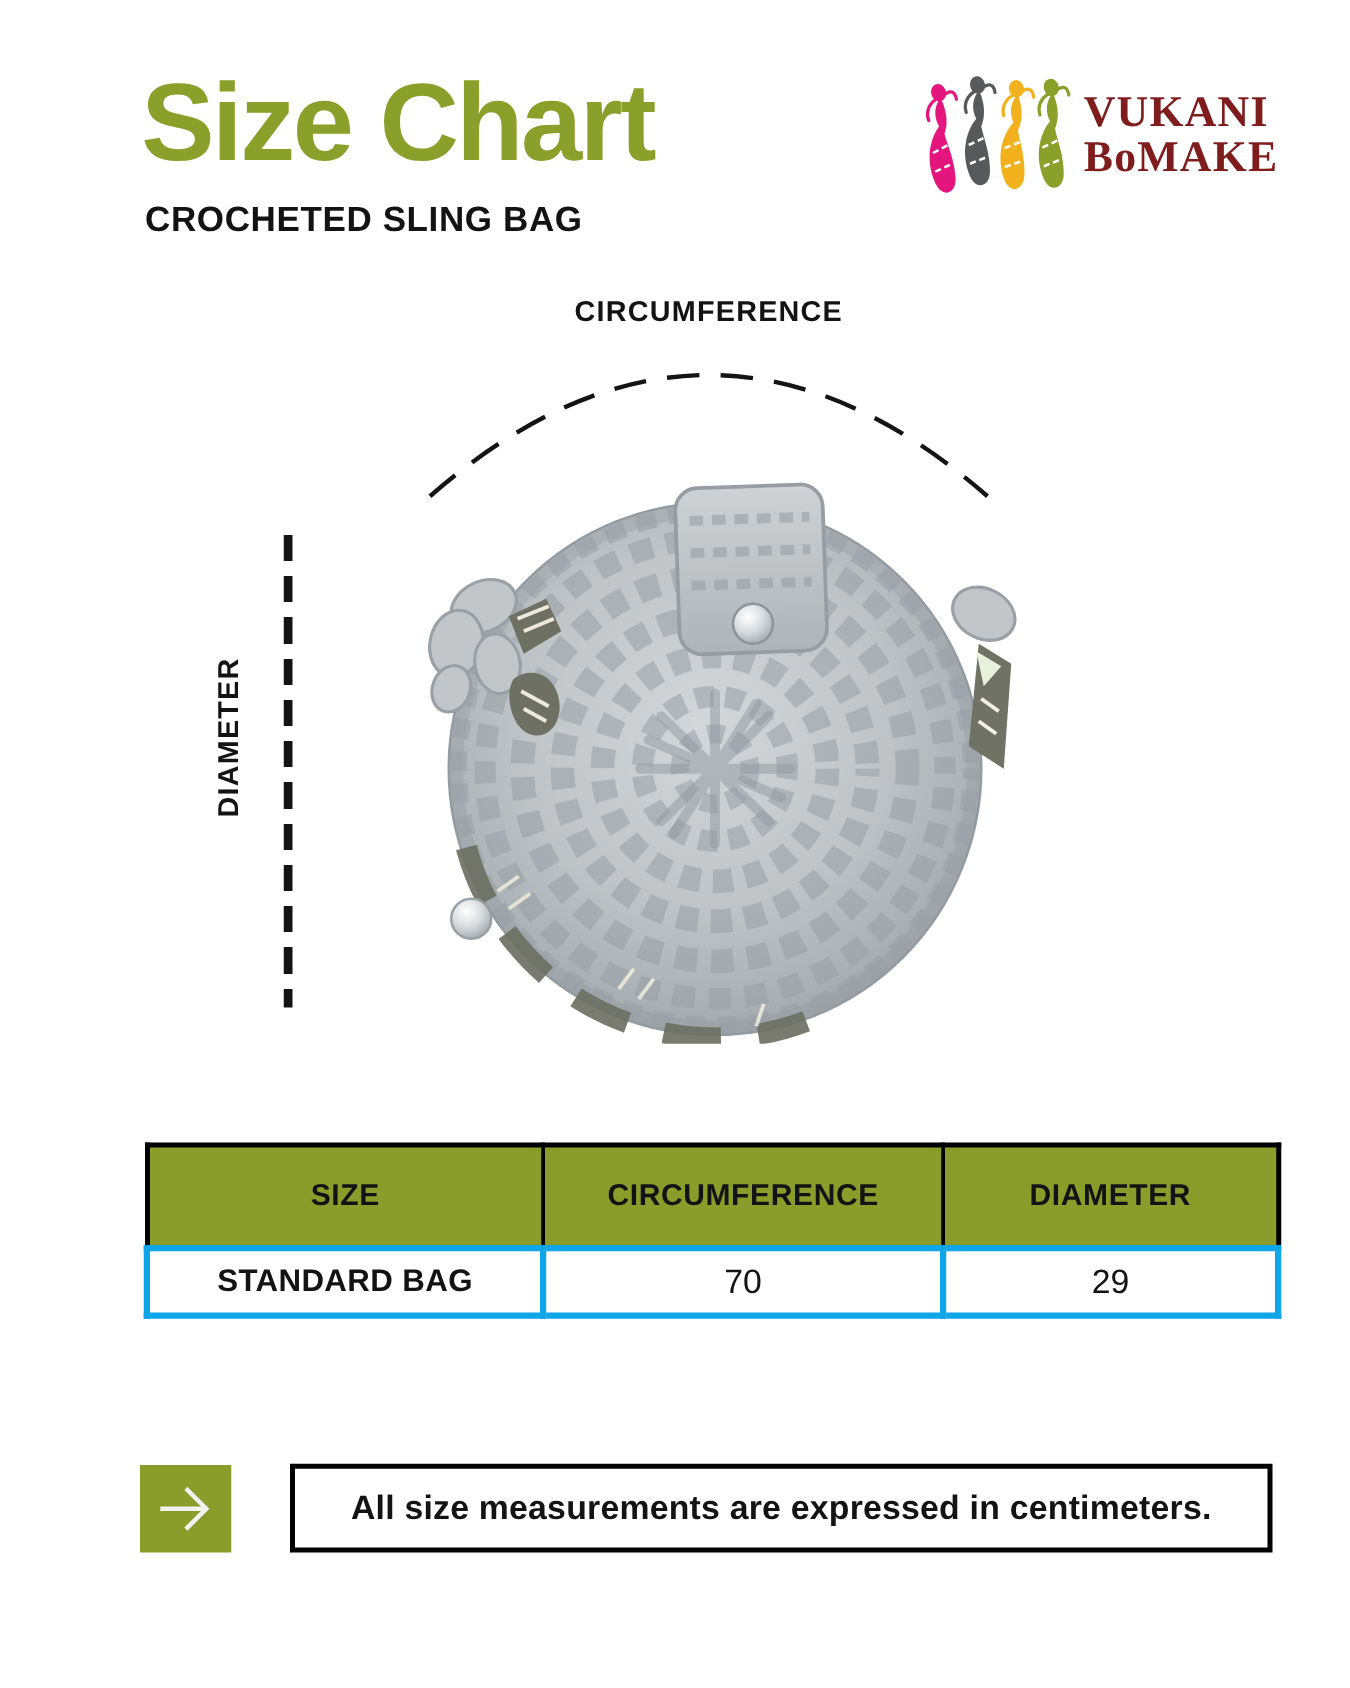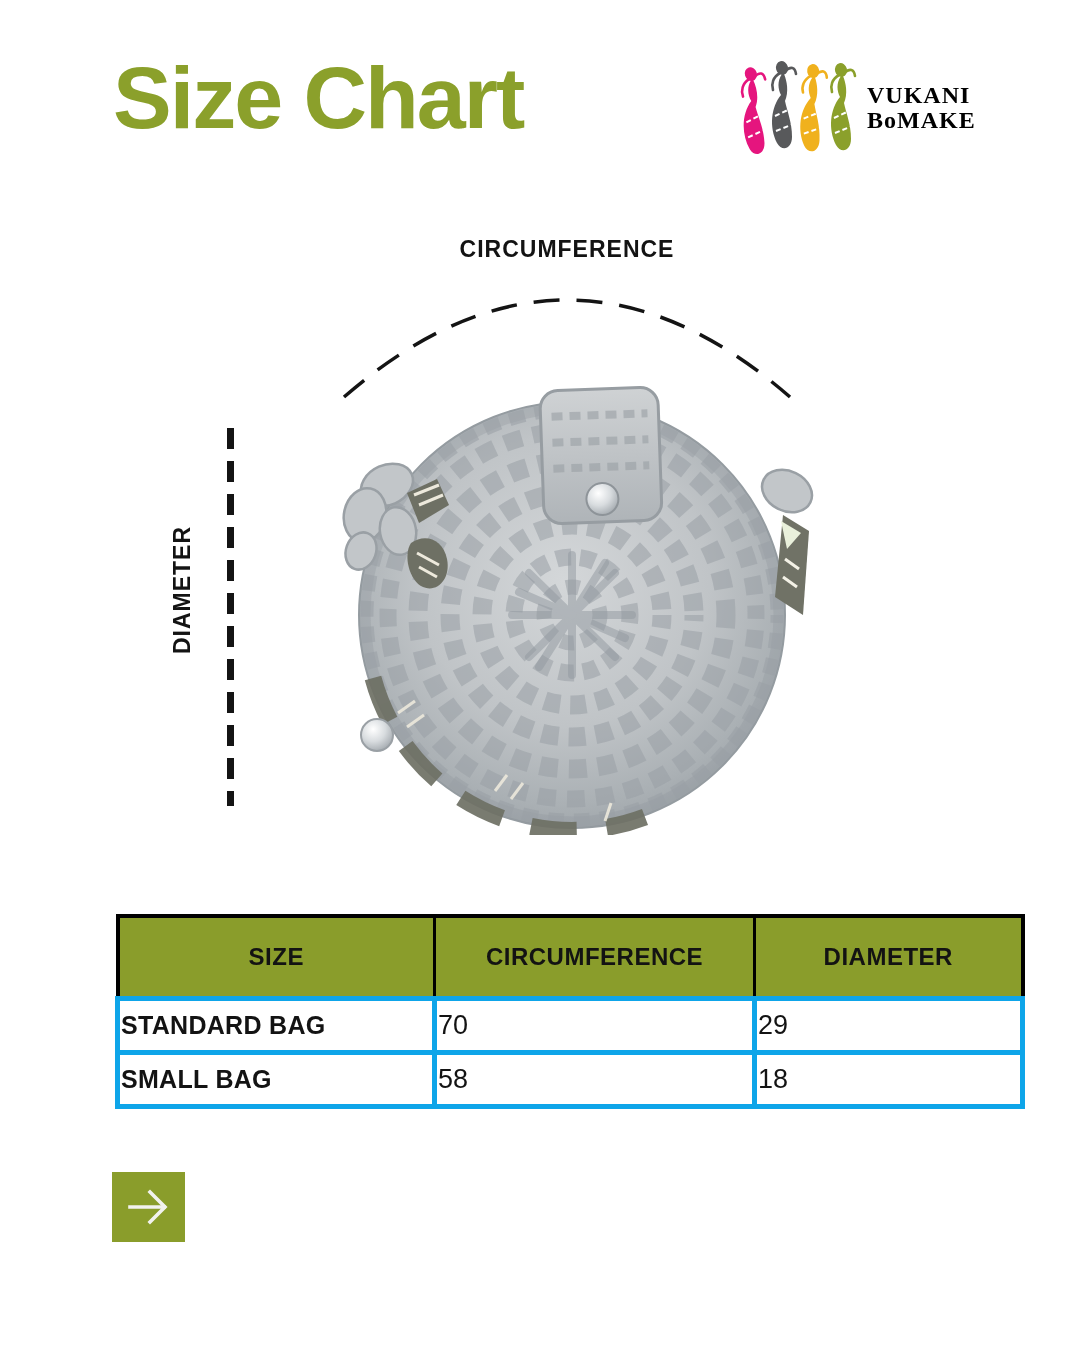--- a/index.html
+++ b/index.html
@@ -16,21 +16,21 @@
   .subtitle{
     position:absolute;left:89px;top:160px;
     font-size:28px;font-weight:800;letter-spacing:.5px;color:#131313;
   }
   .logo{
     position:absolute;left:712px;top:58px;width:290px;height:100px;
     display:flex;align-items:center;gap:10px;
   }
   .logo-text{
     font-family:"Liberation Serif",serif;font-weight:700;
-    color:#000000;font-size:24px;line-height:1.04;letter-spacing:1px;
+    color:#7f1d1d;font-size:35px;line-height:1.04;letter-spacing:1px;
   }
   .f1{color:#E5157E}.f2{color:#58595B}.f3{color:#F0B11D}.f4{color:#8BA02B}
   
   .circ-label{
     position:absolute;left:0;top:236px;width:1080px;text-align:center;
     font-size:23px;font-weight:800;letter-spacing:1px;color:#131313;
   }
   .arc-svg{position:absolute;left:300px;top:185px;width:480px;height:230px;}
   .dia-line{
     position:absolute;left:200px;top:428px;width:7px;height:378px;
@@ -39,21 +39,21 @@
   .dia-label{
     position:absolute;left:45px;top:577px;width:220px;height:26px;
     text-align:center;font-size:23px;font-weight:800;letter-spacing:1px;color:#131313;
     transform:rotate(-90deg);
   }
   .bag-svg{position:absolute;left:288px;top:383px;width:525px;height:452px;}
   
   .size-table{
     position:absolute;left:88px;top:914px;width:905px;
     border-collapse:collapse;table-layout:fixed;
-    border:4px solid #000;color:#131313;
+    border:4px solid #000;text-align:center;color:#131313;
   }
   .size-table th{
     background:#8A9D2B;border:3px solid #000;
     font-size:24px;font-weight:800;letter-spacing:.5px;height:76px;
   }
   .size-table td{border:5px solid #0ea5e9;font-size:27px;font-weight:400;height:47px;}
   .size-table td.rowhead{font-weight:800;font-size:25px;letter-spacing:.3px;}
   
   .arrow-box{
     position:absolute;left:85px;top:1172px;width:73px;height:70px;
@@ -65,20 +65,21 @@
     display:flex;align-items:center;justify-content:center;
     font-size:27px;font-weight:800;color:#131313;letter-spacing:.2px;
   }
 </style>
 </head>
 <body>
 
 <div class="canvas">
 
   <div class="title">Size Chart</div>
+  <div class="subtitle">CROCHETED SLING BAG</div>
 
   <div class="logo">
     <svg width="118" height="98" viewBox="0 0 118 98">
       <defs>
         <g id="figure">
           <ellipse cx="14" cy="9" rx="6" ry="7" fill="currentColor" transform="rotate(-14 14 9)"></ellipse>
           <path d="M 12 14 C 5 18 3 25 5 31" stroke="currentColor" stroke-width="2.6" fill="none" stroke-linecap="round"></path>
           <path d="M 17 12 C 23 7 27 8 28 15" stroke="currentColor" stroke-width="2.6" fill="none" stroke-linecap="round"></path>
           <path d="M 14 15 C 9 22 10 30 13 36 C 3 48 1 68 9 84 C 14 93 24 90 24 78 C 24 63 19 52 17 42 C 21 33 19 22 16 15 Z" fill="currentColor"></path>
           <line x1="7" y1="57" x2="22" y2="50" stroke="#ffffff" stroke-width="2" stroke-dasharray="5 3"></line>
@@ -219,30 +220,28 @@
         <th>CIRCUMFERENCE</th>
         <th>DIAMETER</th>
       </tr>
     </thead>
     <tbody>
       <tr>
         <td class="rowhead">STANDARD BAG</td>
         <td>70</td>
         <td>29</td>
       </tr>
-      <tr>
-        <td class="rowhead">SMALL BAG</td>
-        <td>58</td>
-        <td>18</td>
-      </tr>
     </tbody>
   </table>
 
   <div class="arrow-box">
     <svg width="46" height="40" viewBox="0 0 46 40">
       <g stroke="#f2f2ee" stroke-width="3.6" fill="none" stroke-linecap="square">
         <line x1="4" y1="20" x2="38" y2="20"></line>
         <polyline points="24,5 39,20 24,35"></polyline>
       </g>
     </svg>
   </div>
+  <div class="note-box">
+    <span>All size measurements are expressed in centimeters.</span>
+  </div>
 
 </div>
 
 </body></html>

